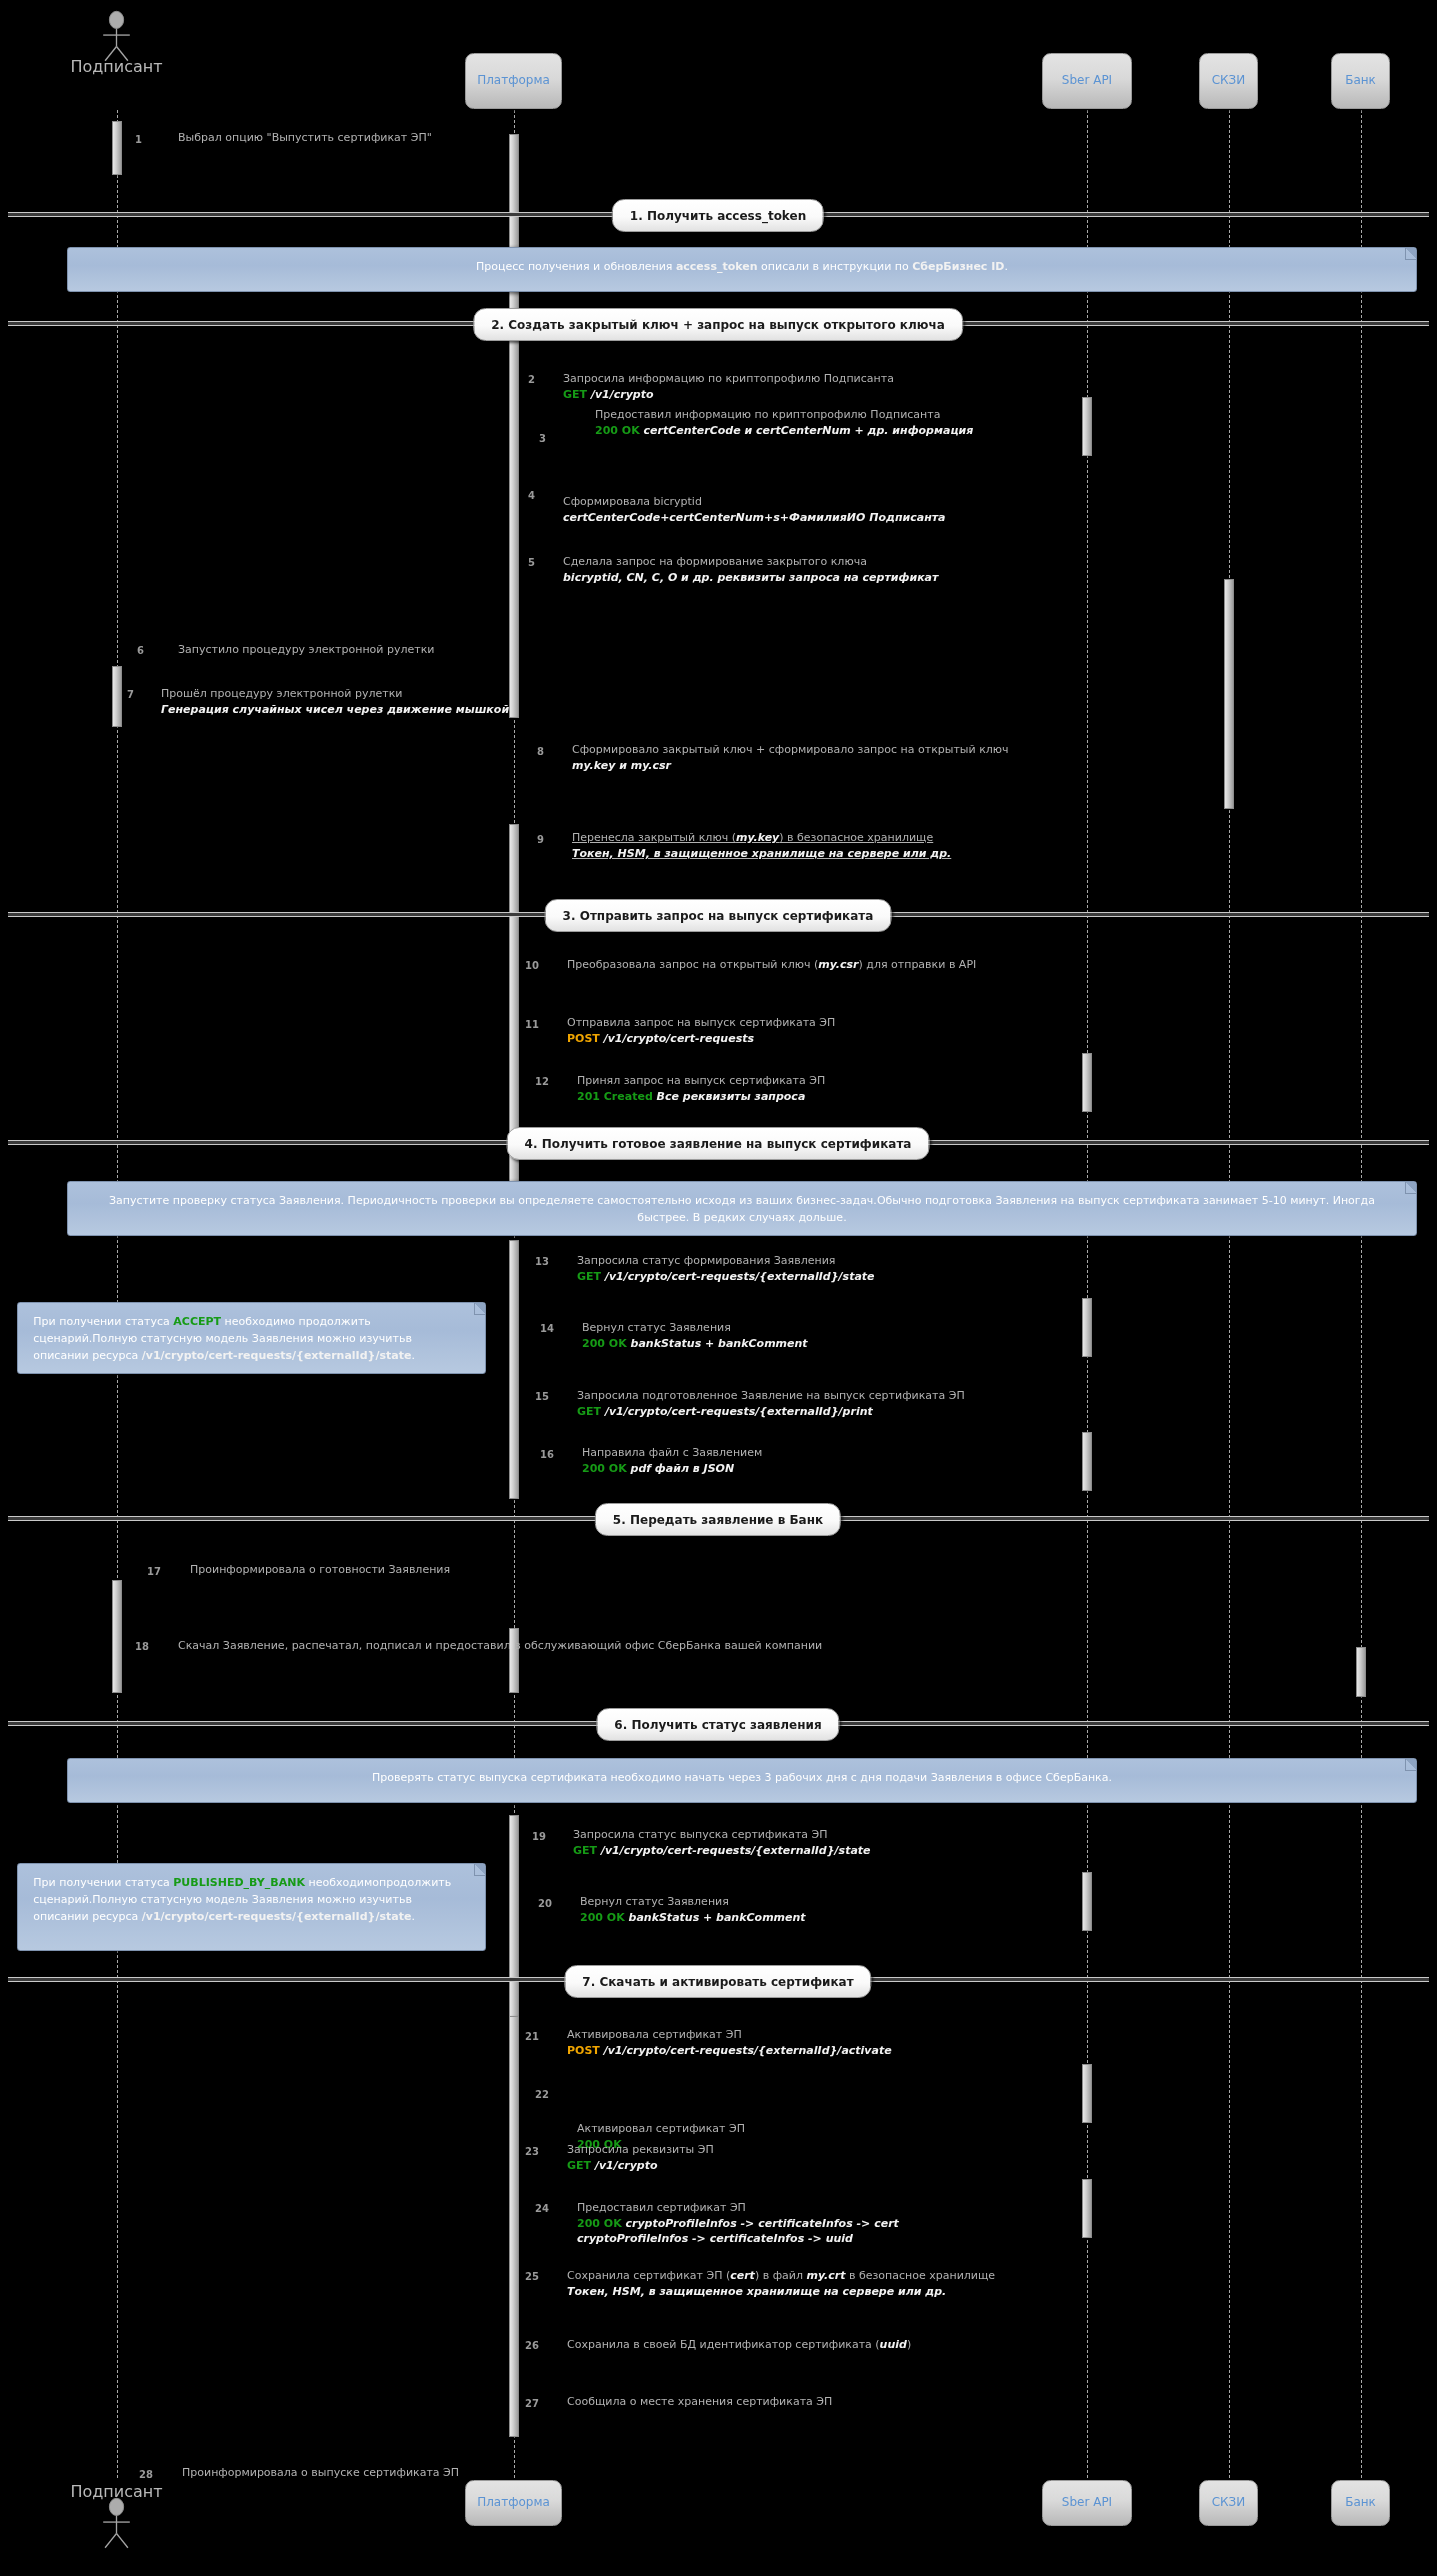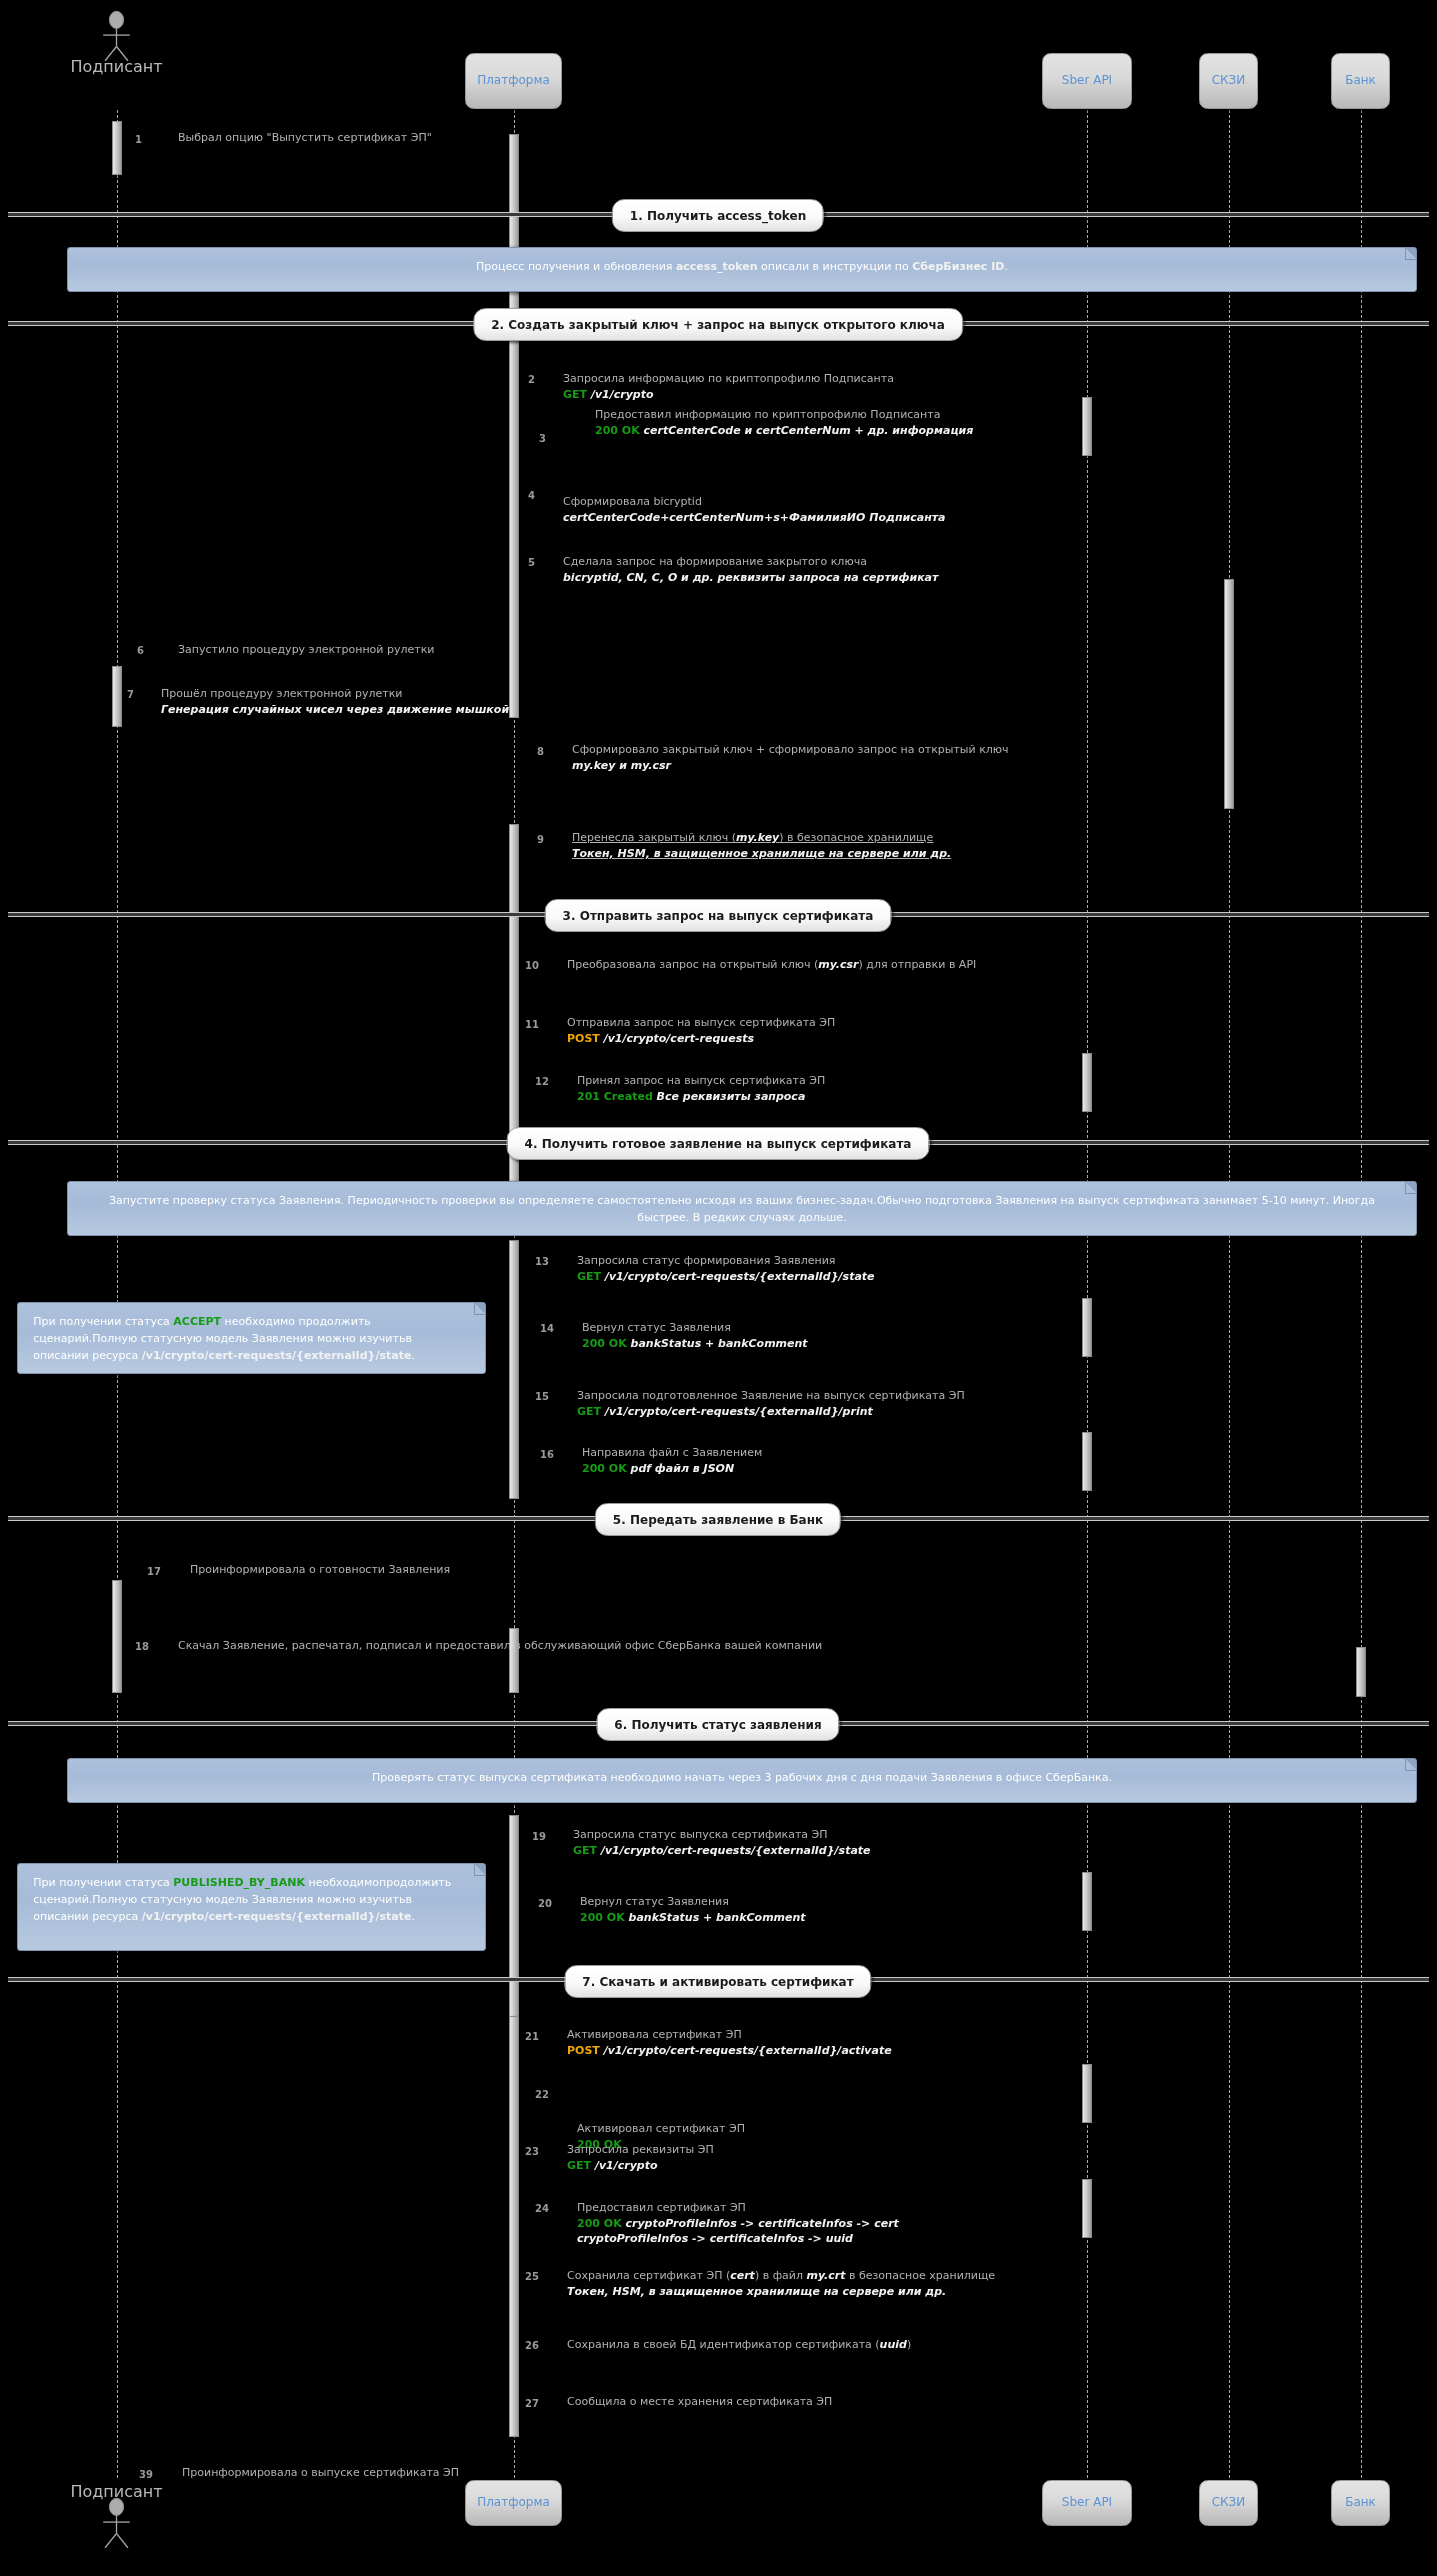--- a/index.html
+++ b/index.html
@@ -316,21 +316,21 @@
         <span class="l2"><span class="i white">Токен, HSM, в защищенное хранилище на сервере или др.</span></span>
       </div>
       <div class="msg-num" style="left: 514px; width: 25px; top: 2340px;">26</div>
       <div class="msg-text" style="left: 567px; top: 2337px;">
         <span class="l2">Сохранила в своей БД идентификатор сертификата (<span class="i white">uuid</span>)</span>
       </div>
       <div class="msg-num" style="left: 514px; width: 25px; top: 2398px;">27</div>
       <div class="msg-text" style="left: 567px; top: 2394px;">
         <span class="l2">Сообщила о месте хранения сертификата ЭП</span>
       </div>
-      <div class="msg-num" style="left: 128px; width: 25px; top: 2469px;">39</div>
+      <div class="msg-num" style="left: 128px; width: 25px; top: 2469px;">28</div>
       <div class="msg-text" style="left: 182px; top: 2465px;">
         <span class="l2">Проинформировала о выпуске сертификата ЭП</span>
       </div>
     </div>
 
   <div id="participants-header">
       <div class="actor-wrap" style="left: 88px; top: 9.6px;"><svg width="57" height="53" viewBox="0 0 60 55">
           <ellipse cx="30" cy="10" rx="7.5" ry="9" fill="#ACACAC" stroke="#8F8F8F" stroke-width="1"></ellipse>
           <line x1="30" y1="19" x2="30" y2="38" stroke="#A5A5A5" stroke-width="1.4"></line>
           <line x1="16" y1="26" x2="44" y2="26" stroke="#A5A5A5" stroke-width="1.4"></line>

